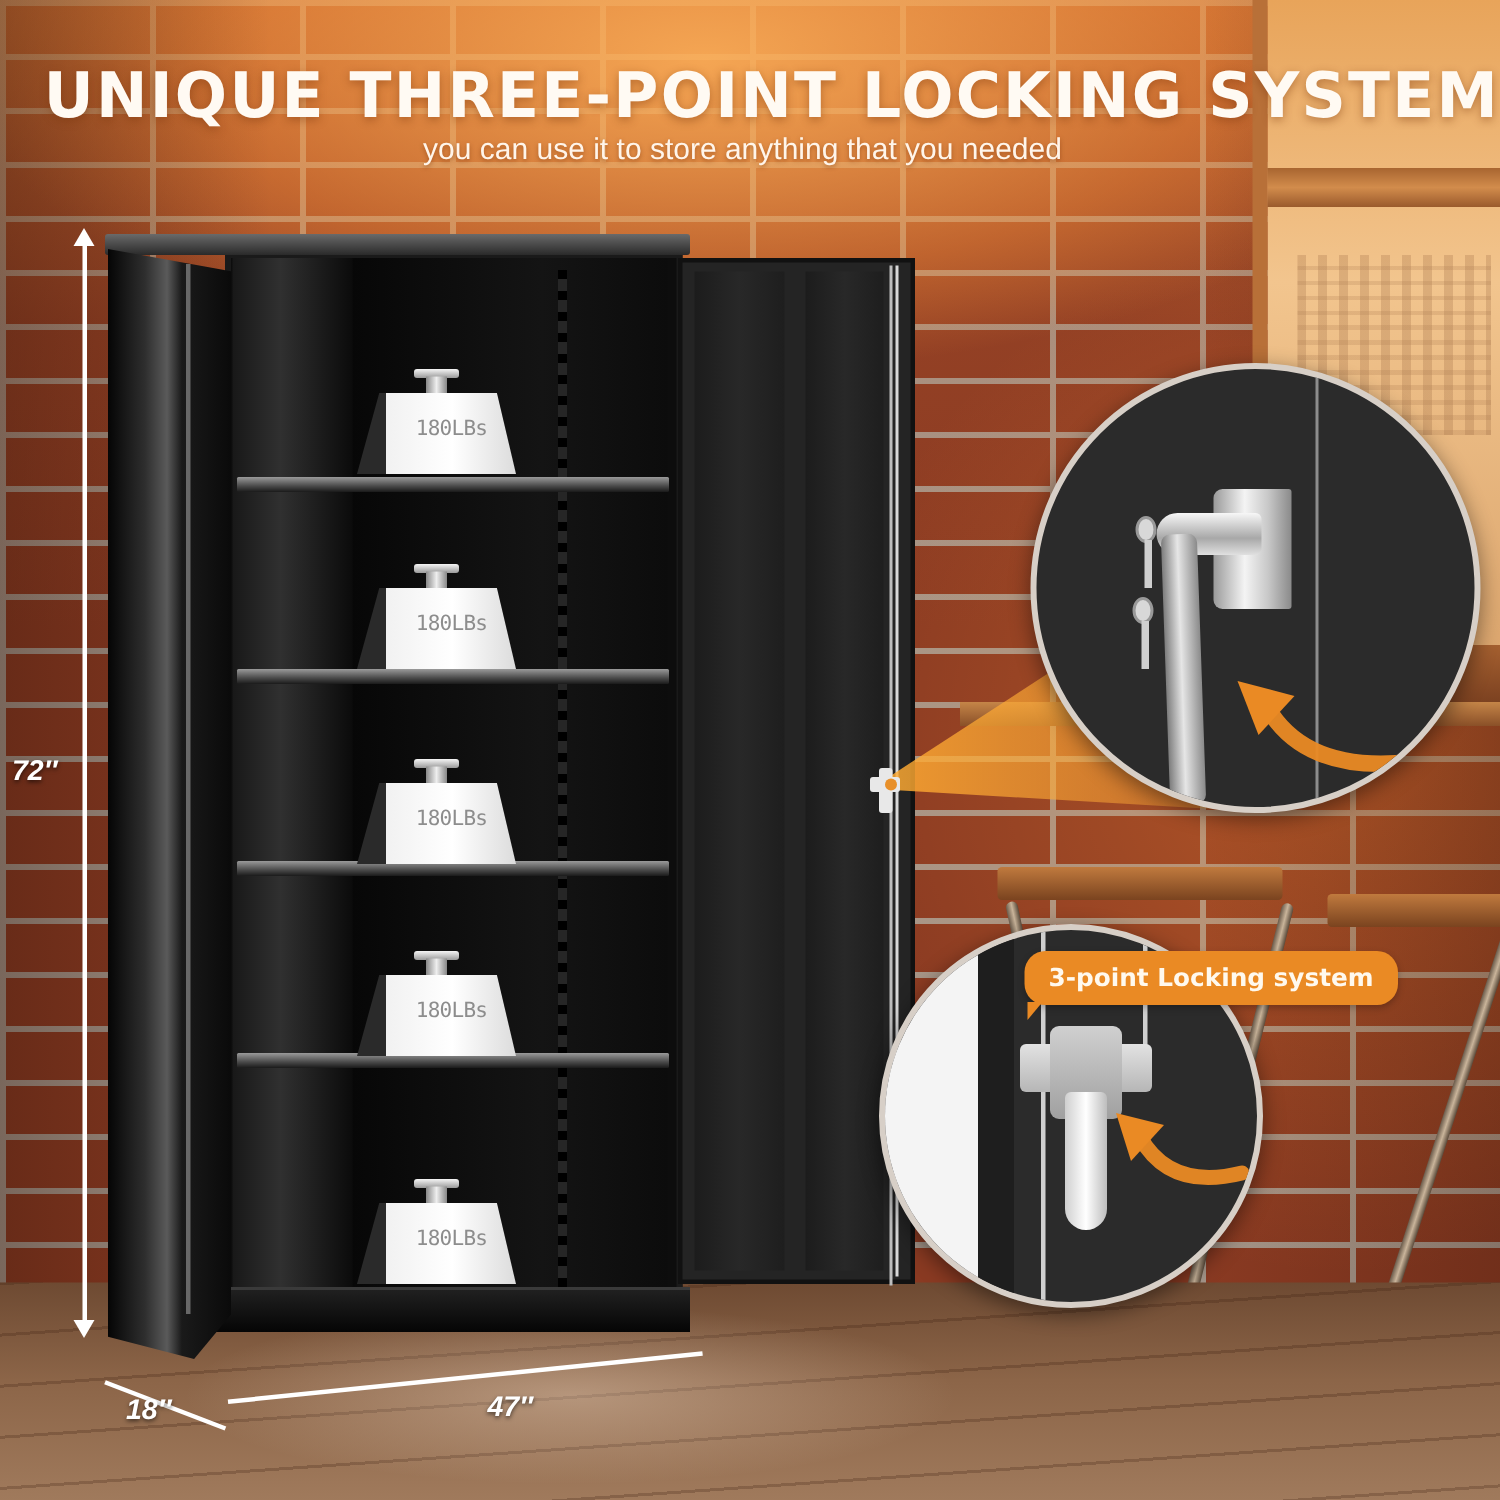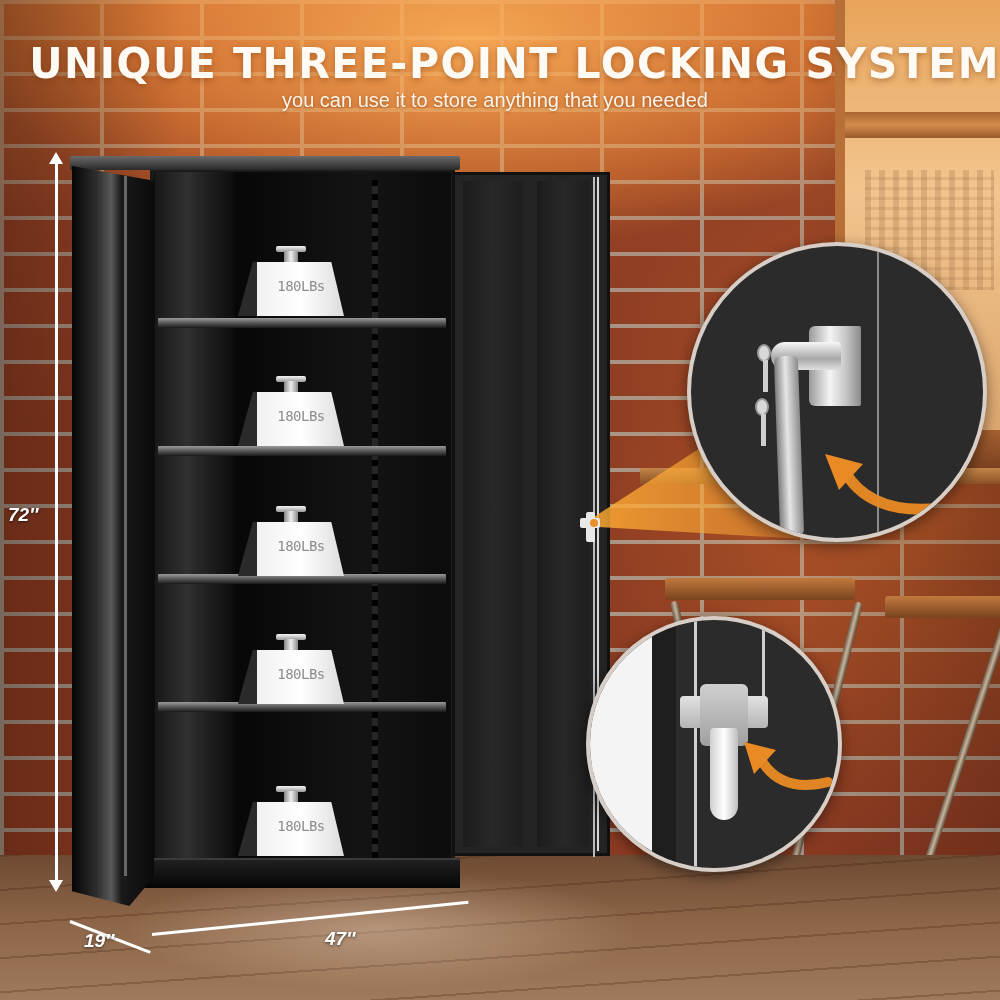--- a/index.html
+++ b/index.html
@@ -253,21 +253,21 @@
     <div class="v"></div>
     <div class="dot"></div>
   </div>
 
   <div class="dim-line" style="left:55px;top:160px;width:3px;height:722px;"></div>
   <div class="arrowhead" style="left:49px;top:152px;border-left:7px solid transparent;border-right:7px solid transparent;border-bottom:12px solid #fff;"></div>
   <div class="arrowhead" style="left:49px;top:880px;border-left:7px solid transparent;border-right:7px solid transparent;border-top:12px solid #fff;"></div>
   <div class="dim-label" style="left:8px;top:460px;margin-top:44px;">72″</div>
 
   <div class="dim-line" style="left:70px;top:920px;width:86px;height:3px;transform-origin:left center;transform:rotate(21deg);"></div>
-  <div class="dim-label" style="left:84px;top:930px;">19″</div>
+  <div class="dim-label" style="left:84px;top:930px;">18″</div>
 
   <div class="dim-line" style="left:152px;top:933px;width:318px;height:3px;transform-origin:left center;transform:rotate(-5.8deg);"></div>
   <div class="dim-label" style="left:325px;top:928px;">47″</div>
 
   <div class="zoom-circle" style="left:687px;top:242px;width:300px;height:300px;">
     <div class="seam" style="left:186px;"></div>
     <div class="hl-plate"></div>
     <div class="hl-barrel"></div>
     <div class="hl-arm"></div>
     <div class="hl-key" style="left:66px;top:98px;"></div>
@@ -286,14 +286,17 @@
     <div class="pl-rod" style="left:104px;top:0;height:256px;"></div>
     <div class="pl-rod" style="left:172px;top:0;height:80px;"></div>
     <div class="pl-bar"></div>
     <div class="pl-plate"></div>
     <div class="pl-lever"></div>
     <svg class="curve-arrow" style="left:146px;top:118px;" width="100" height="70" viewBox="0 0 100 70">
       <path d="M92 44 Q44 56 24 20" stroke="#ea8a24" stroke-width="10" fill="none" stroke-linecap="round" opacity=".95"></path>
       <polygon points="8,4 40,12 18,36" fill="#ea8a24"></polygon>
     </svg>
   </div>
+  <div class="bubble" style="left:683px;top:634px;">
+    <span>3-point Locking system</span>
+  </div>
 
 </div>
 
 </body></html>

